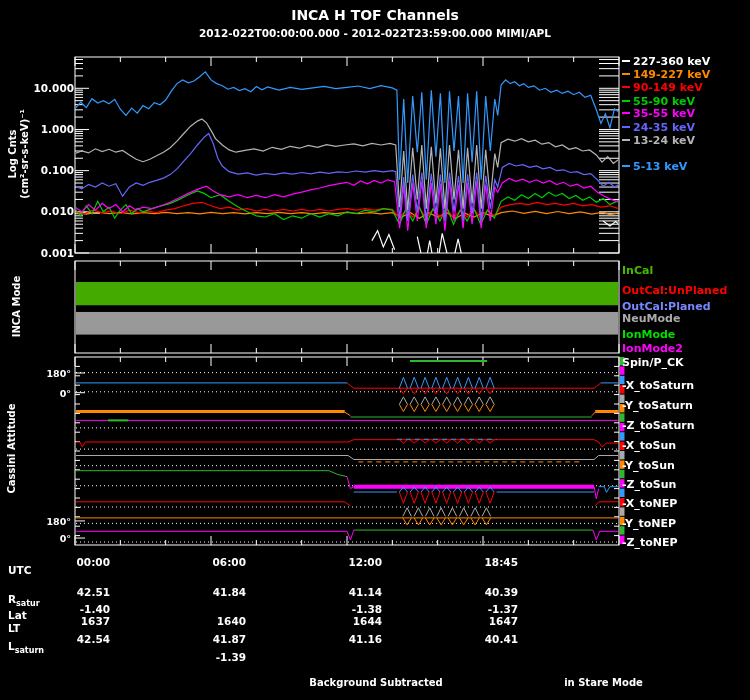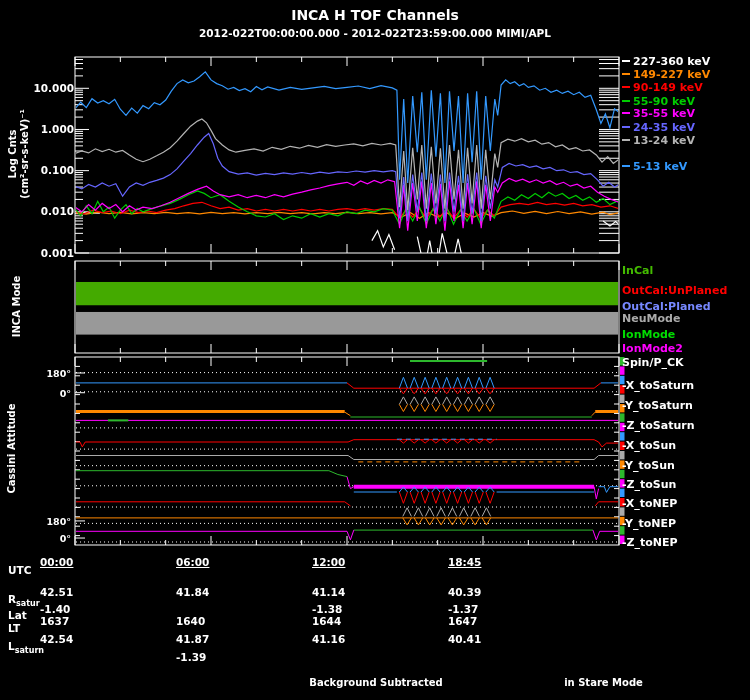--- a/index.html
+++ b/index.html
@@ -6,22 +6,22 @@
   #fig{position:relative;width:750px;height:700px;background:#000;overflow:hidden;
        font-family:"DejaVu Sans",sans-serif;}
   .t{position:absolute;color:#fff;font-weight:bold;white-space:nowrap;}
   .title{width:750px;text-align:center;top:7px;font-size:14px;}
   .subtitle{width:750px;text-align:center;top:27px;font-size:10.5px;}
   .yt{width:46px;text-align:right;left:22px;font-size:10.5px;margin-left:6px;}
   .ayt{width:46px;text-align:right;left:25px;font-size:9.5px;}
   .rot{transform:rotate(-90deg);text-align:center;}
   .lg{position:absolute;left:622px;font-size:11px;font-weight:bold;white-space:nowrap;}
   .lg .dash{display:inline-block;width:8px;height:2px;margin-right:3px;vertical-align:3px;}
-  .xt{width:70px;text-align:left;font-size:10.5px;text-decoration:underline;}
-  .rv{width:70px;text-align:left;font-size:10.5px;}
+  .xt{width:70px;text-align:right;font-size:10.5px;}
+  .rv{width:70px;text-align:right;font-size:10.5px;}
   .rl{left:8px;font-size:10.5px;}
   .rl sub{font-size:8px;}
   .ft{font-size:10px;text-align:center;}
   svg{position:absolute;left:0;top:0;}
 </style>
 </head>
 <body>
 
 <div id="fig">
   <svg id="plot" width="750" height="700">

